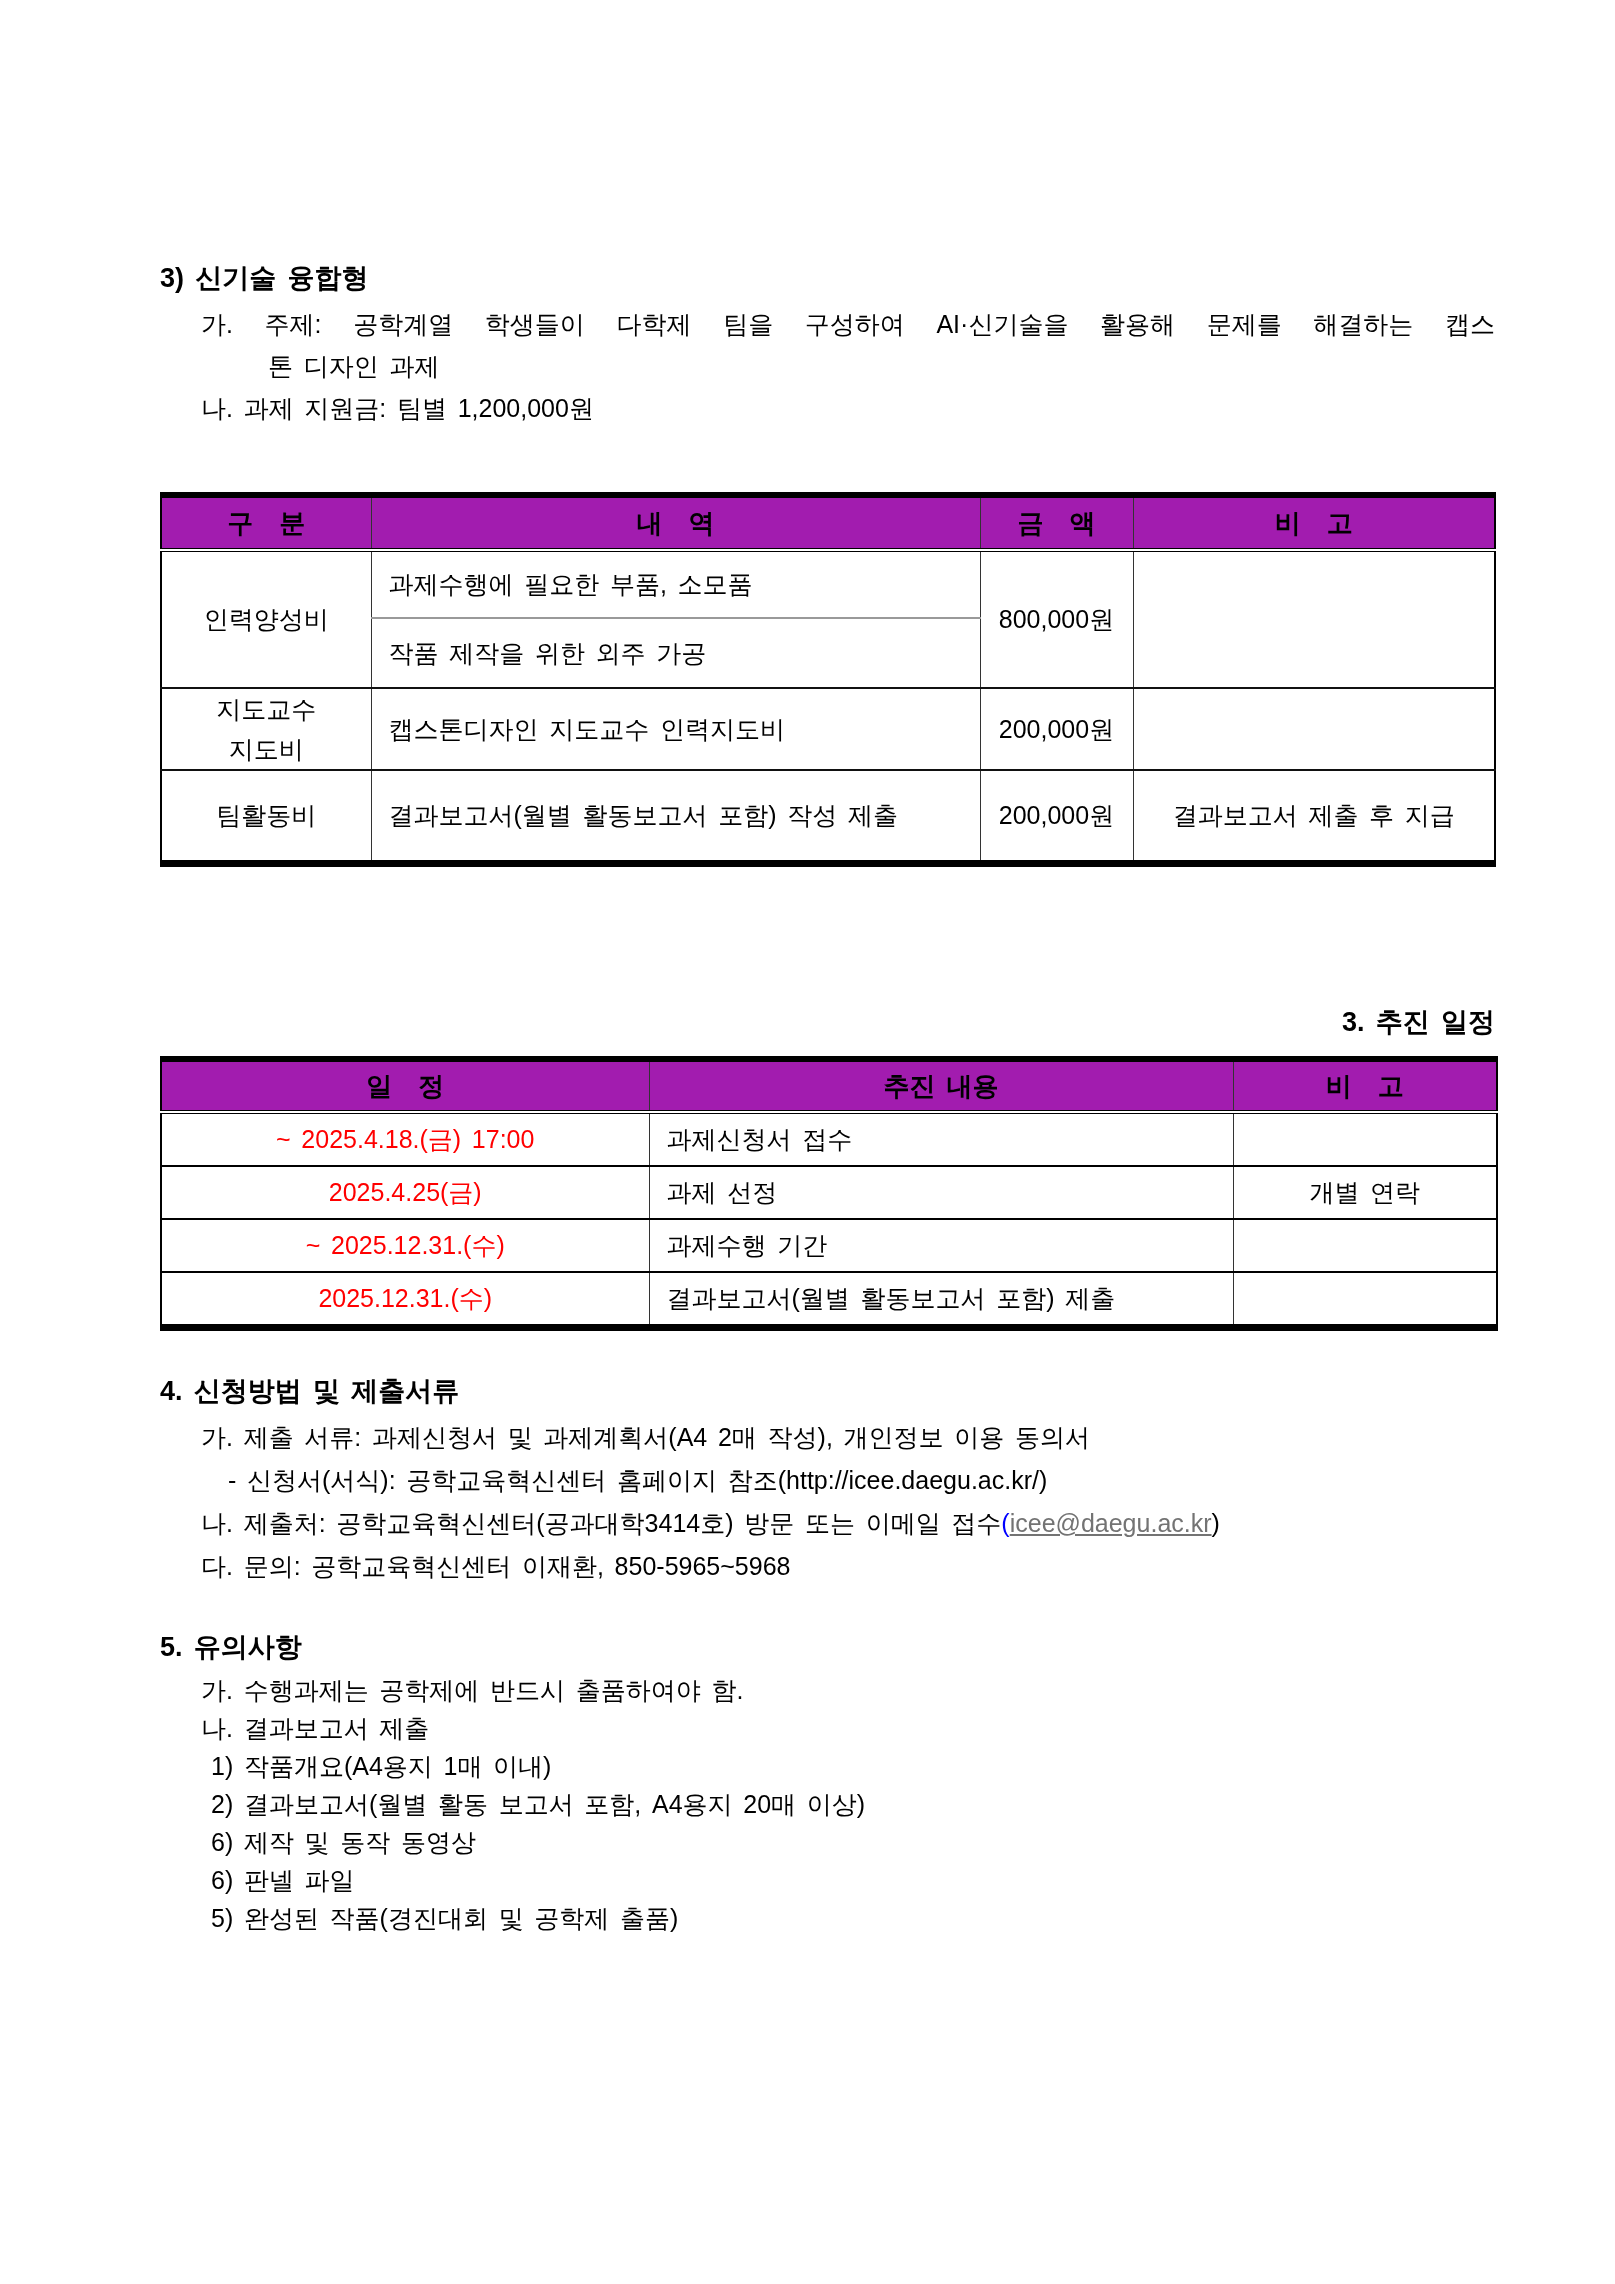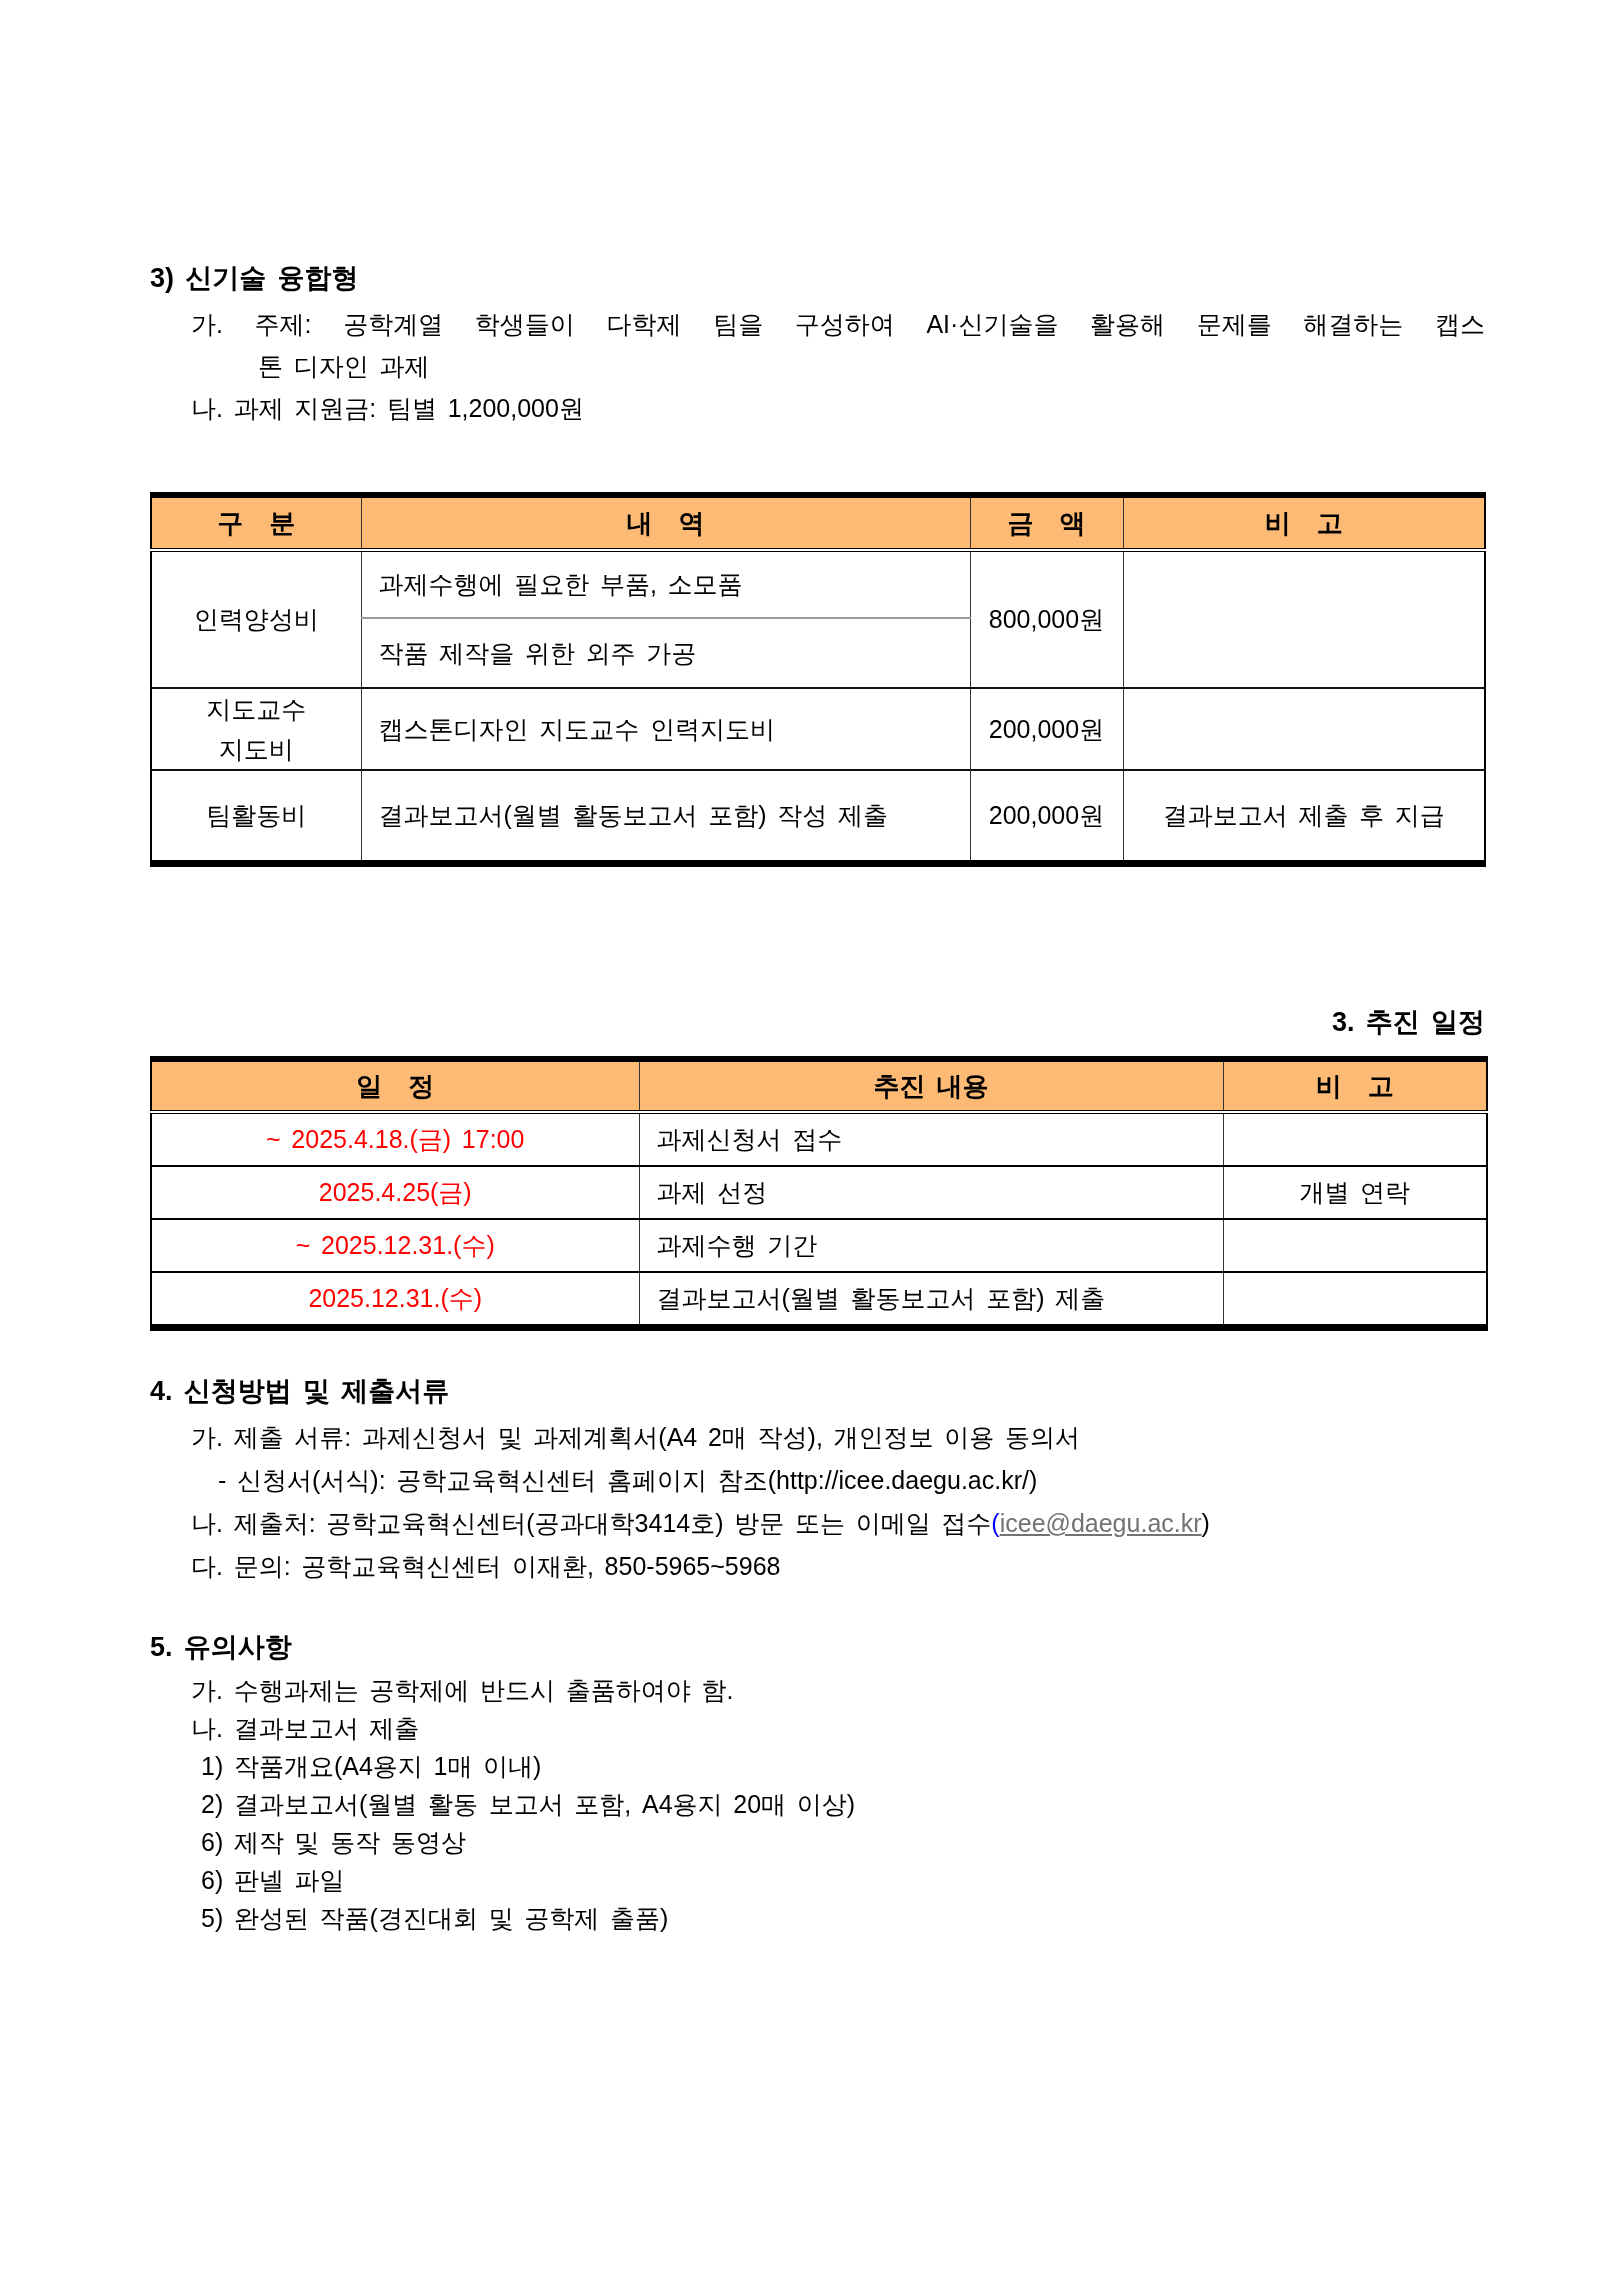--- a/index.html
+++ b/index.html
@@ -7,21 +7,21 @@
     position: relative;
     width: 1616px;
     height: 2284px;
     background: #ffffff;
     font-family: "Liberation Sans", sans-serif;
     color: #000;
     font-size: 25px;
     word-spacing: 0.15em;
     overflow: hidden;
   }
-  .abs { position: absolute; left: 150px; width: 1335px; }
+  .abs { position: absolute; left: 160px; width: 1335px; }
 
   .h-bold { font-weight: bold; font-size: 27px; line-height: 39px; }
 
   
   #sec3 { top: 259px; }
   #sec3 .h-bold { margin-bottom: 5.2px; }
   .sec3-line { line-height: 42px; }
   .ind1 { margin-left: 41px; }
   .para-ga-l1 { text-align: justify; text-align-last: justify; }
   .para-ga-l2 { margin-left: 108px; }
@@ -38,21 +38,21 @@
   }
   table.doc-table th, table.doc-table td {
     border-left: 1.3px solid #333;
     border-right: 1.3px solid #333;
     font-size: 25px;
     vertical-align: middle;
     padding: 0;
     overflow: hidden;
   }
   table.doc-table thead th {
-    background: #fdba74;
+    background: #a21caf;
     font-weight: bold;
     font-size: 26px;
     text-align: center;
     border-bottom: 4.6px double #000;
   }
   .cell-center { text-align: center; }
   .cell-left { text-align: left; padding-left: 17px !important; padding-right: 5.2px !important; }
   .prewrap { white-space: pre-line; line-height: 40px; }
 
   

